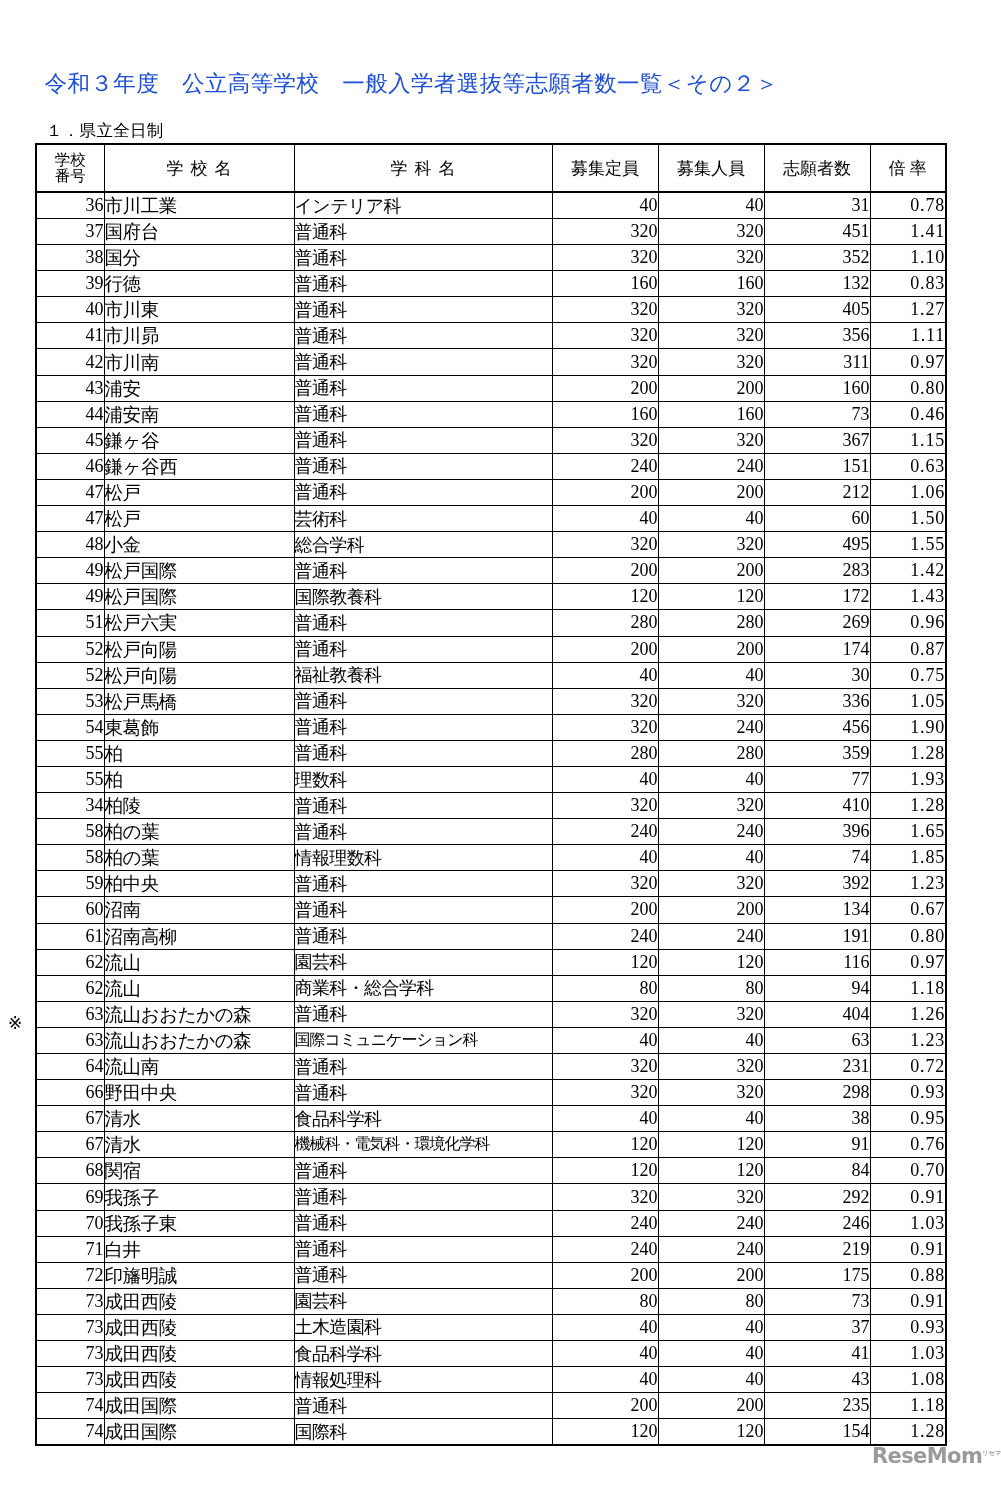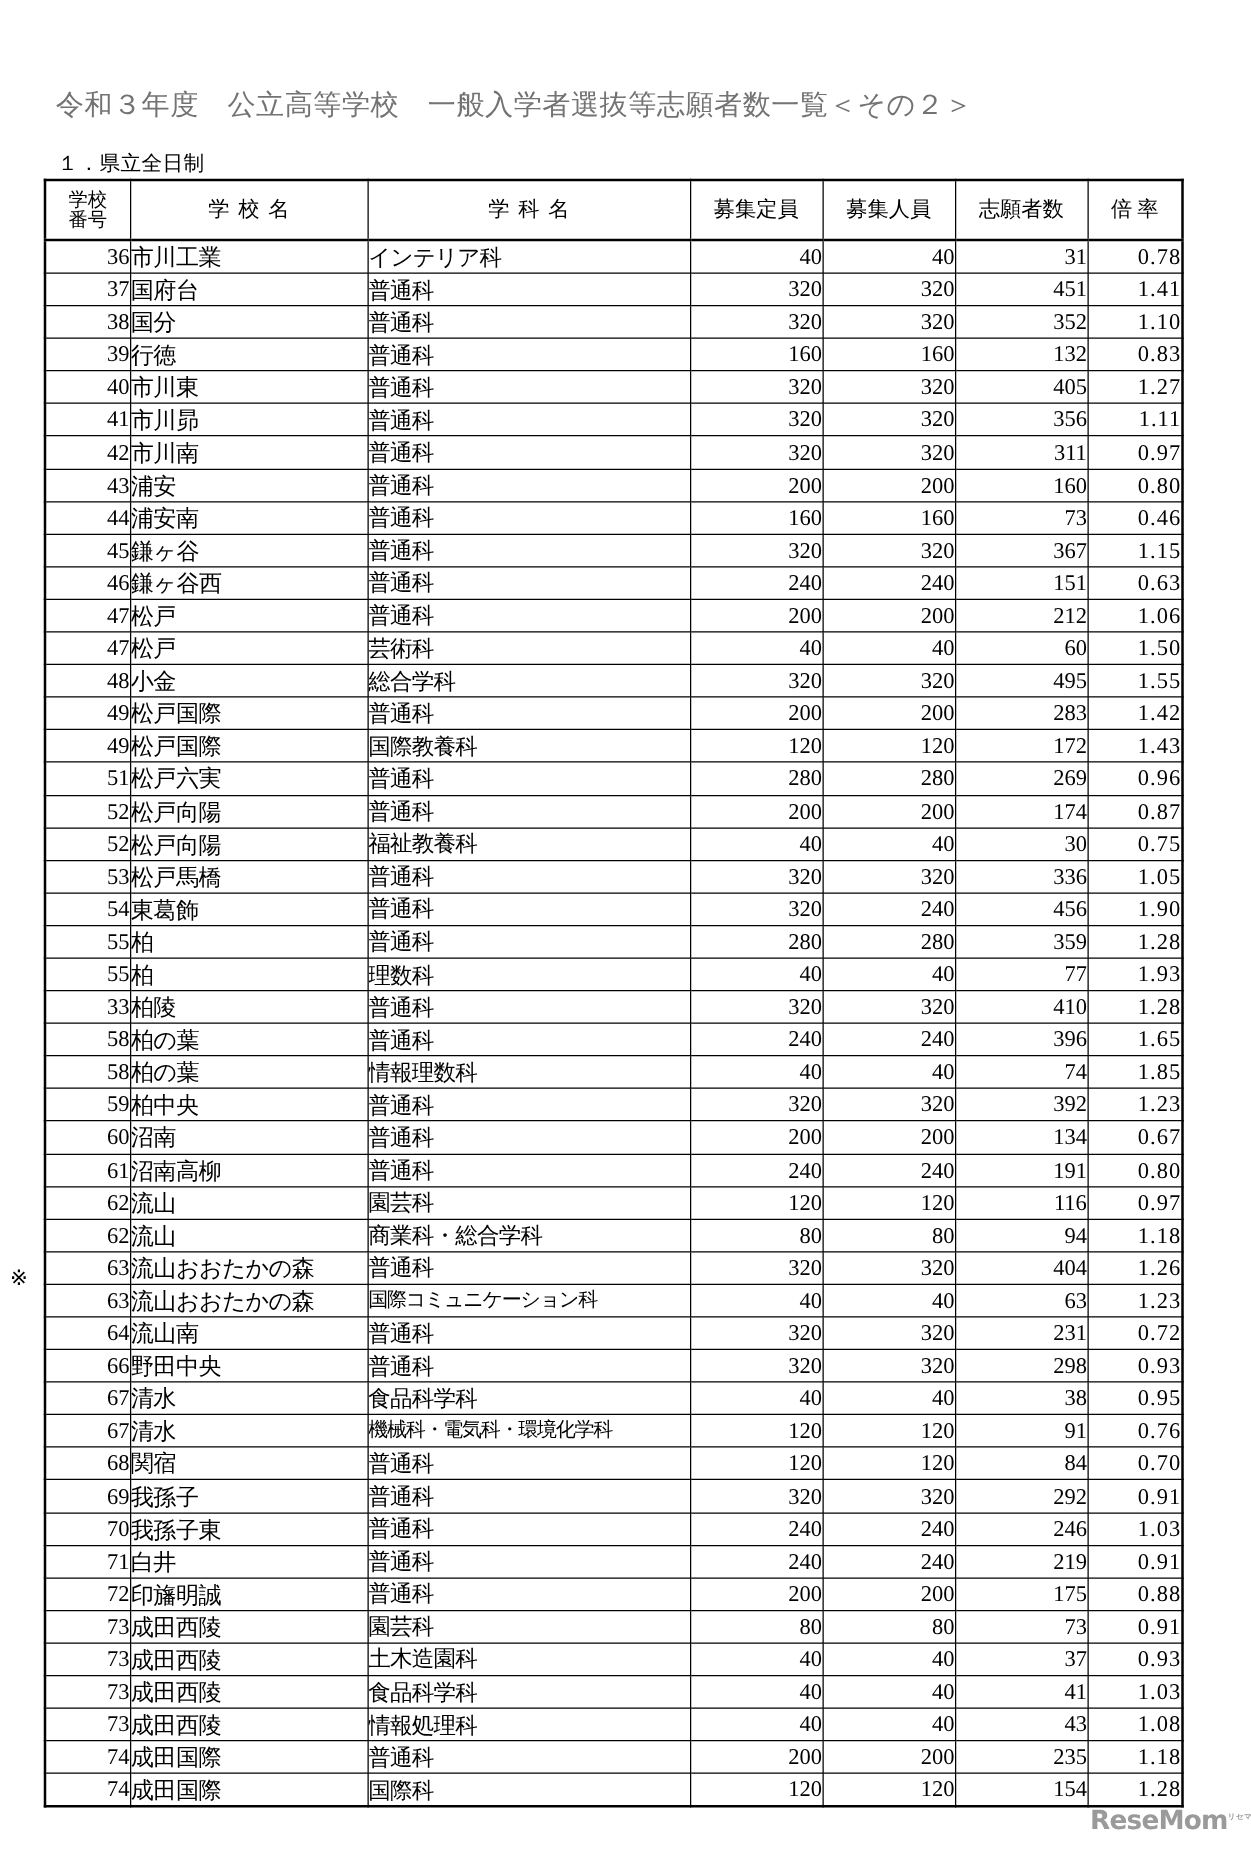--- a/index.html
+++ b/index.html
@@ -27,21 +27,21 @@
     position: absolute;
     left: 0;
     top: 68px;
     width: 823px;
     text-align: center;
     font-family: "DejaVu Sans", "Liberation Sans", sans-serif;
     font-size: 22.5px;
     font-weight: 400;
     letter-spacing: 0.4px;
     white-space: pre;
-    color: #737373;
+    color: #1d4ed8;
   }
 
   
   .section-label {
     position: absolute;
     left: 46px;
     top: 120px;
     font-family: "DejaVu Sans", "Liberation Sans", sans-serif;
     font-size: 16.5px;
     letter-spacing: 0.3px;
@@ -416,21 +416,21 @@
           <tr>
             <td class="c-no">55</td>
             <td class="c-school">柏</td>
             <td class="c-dept">理数科</td>
             <td class="c-num">40</td>
             <td class="c-num">40</td>
             <td class="c-num">77</td>
             <td class="c-ratio">1.93</td>
           </tr>
           <tr>
-            <td class="c-no">33</td>
+            <td class="c-no">34</td>
             <td class="c-school">柏陵</td>
             <td class="c-dept">普通科</td>
             <td class="c-num">320</td>
             <td class="c-num">320</td>
             <td class="c-num">410</td>
             <td class="c-ratio">1.28</td>
           </tr>
           <tr>
             <td class="c-no">58</td>
             <td class="c-school">柏の葉</td>

